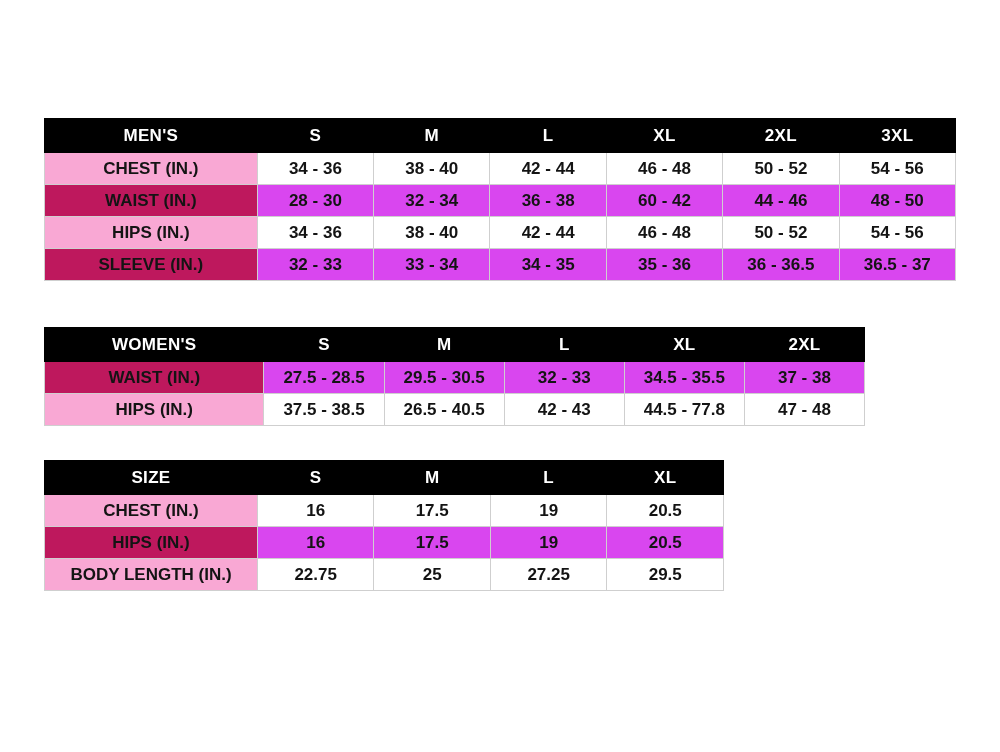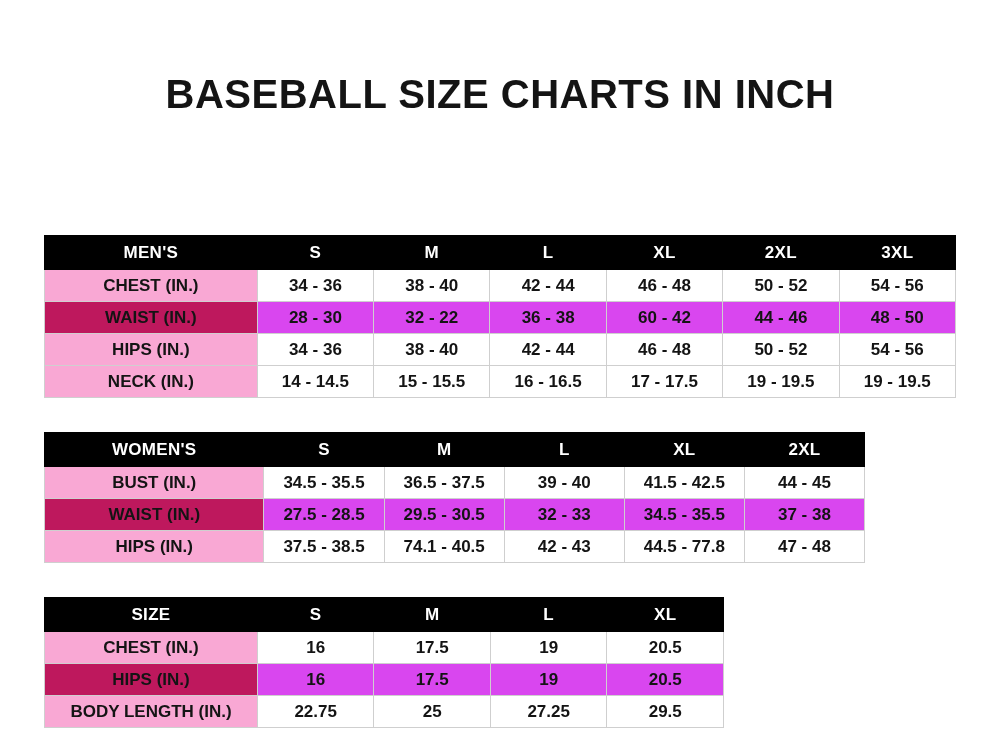--- a/index.html
+++ b/index.html
@@ -70,38 +70,37 @@
   }
   table.size-table tbody tr.alt td.label {
     background: #be185d;
   }
 
   
   #men-table { width: 912px; margin-top: 118px; }
   #men-table col.c0 { width: 212px; }
   #men-table col.cx { width: 116px; }
 
-  #women-table { width: 821px; margin-top: 34px; }
+  #women-table { width: 821px; margin-top: 46px; }
   #women-table col.c0 { width: 212px; }
   #women-table col.cx { width: 116px; }
 
   #youth-table { width: 680px; margin-top: 34px; }
   #youth-table col.c0 { width: 212px; }
   #youth-table col.cx { width: 116px; }
 
   .hdr-left {
     text-align: center;
   }
 </style>
 </head>
 <body>
 
 <div class="page">
 
-  <h1 class="title">BASEBALL SIZE CHARTS IN INCH</h1>
 
   <div class="tables-wrap">
 
     <table class="size-table" id="men-table">
       <colgroup>
         <col class="c0">
           <col class="cx">
           <col class="cx">
           <col class="cx">
           <col class="cx">
@@ -125,43 +124,43 @@
           <td>34 - 36</td>
           <td>38 - 40</td>
           <td>42 - 44</td>
           <td>46 - 48</td>
           <td>50 - 52</td>
           <td>54 - 56</td>
         </tr>
         <tr class="alt">
           <td class="label">WAIST (IN.)</td>
           <td>28 - 30</td>
-          <td>32 - 22</td>
+          <td>32 - 34</td>
           <td>36 - 38</td>
           <td>60 - 42</td>
           <td>44 - 46</td>
           <td>48 - 50</td>
         </tr>
         <tr>
           <td class="label">HIPS (IN.)</td>
           <td>34 - 36</td>
           <td>38 - 40</td>
           <td>42 - 44</td>
           <td>46 - 48</td>
           <td>50 - 52</td>
           <td>54 - 56</td>
         </tr>
-        <tr>
-          <td class="label">NECK (IN.)</td>
-          <td>14 - 14.5</td>
-          <td>15 - 15.5</td>
-          <td>16 - 16.5</td>
-          <td>17 - 17.5</td>
-          <td>19 - 19.5</td>
-          <td>19 - 19.5</td>
+        <tr class="alt">
+          <td class="label">SLEEVE (IN.)</td>
+          <td>32 - 33</td>
+          <td>33 - 34</td>
+          <td>34 - 35</td>
+          <td>35 - 36</td>
+          <td>36 - 36.5</td>
+          <td>36.5 - 37</td>
         </tr>
       </tbody>
     </table>
 
     <table class="size-table" id="women-table">
       <colgroup>
         <col class="c0">
           <col class="cx">
           <col class="cx">
           <col class="cx">
@@ -172,40 +171,32 @@
         <tr>
           <th class="hdr-left">WOMEN'S</th>
           <th>S</th>
           <th>M</th>
           <th>L</th>
           <th>XL</th>
           <th>2XL</th>
         </tr>
       </thead>
       <tbody>
-        <tr>
-          <td class="label">BUST (IN.)</td>
-          <td>34.5 - 35.5</td>
-          <td>36.5 - 37.5</td>
-          <td>39 - 40</td>
-          <td>41.5 - 42.5</td>
-          <td>44 - 45</td>
-        </tr>
         <tr class="alt">
           <td class="label">WAIST (IN.)</td>
           <td>27.5 - 28.5</td>
           <td>29.5 - 30.5</td>
           <td>32 - 33</td>
           <td>34.5 - 35.5</td>
           <td>37 - 38</td>
         </tr>
         <tr>
           <td class="label">HIPS (IN.)</td>
           <td>37.5 - 38.5</td>
-          <td>74.1 - 40.5</td>
+          <td>26.5 - 40.5</td>
           <td>42 - 43</td>
           <td>44.5 - 77.8</td>
           <td>47 - 48</td>
         </tr>
       </tbody>
     </table>
 
     <table class="size-table" id="youth-table">
       <colgroup>
         <col class="c0">

